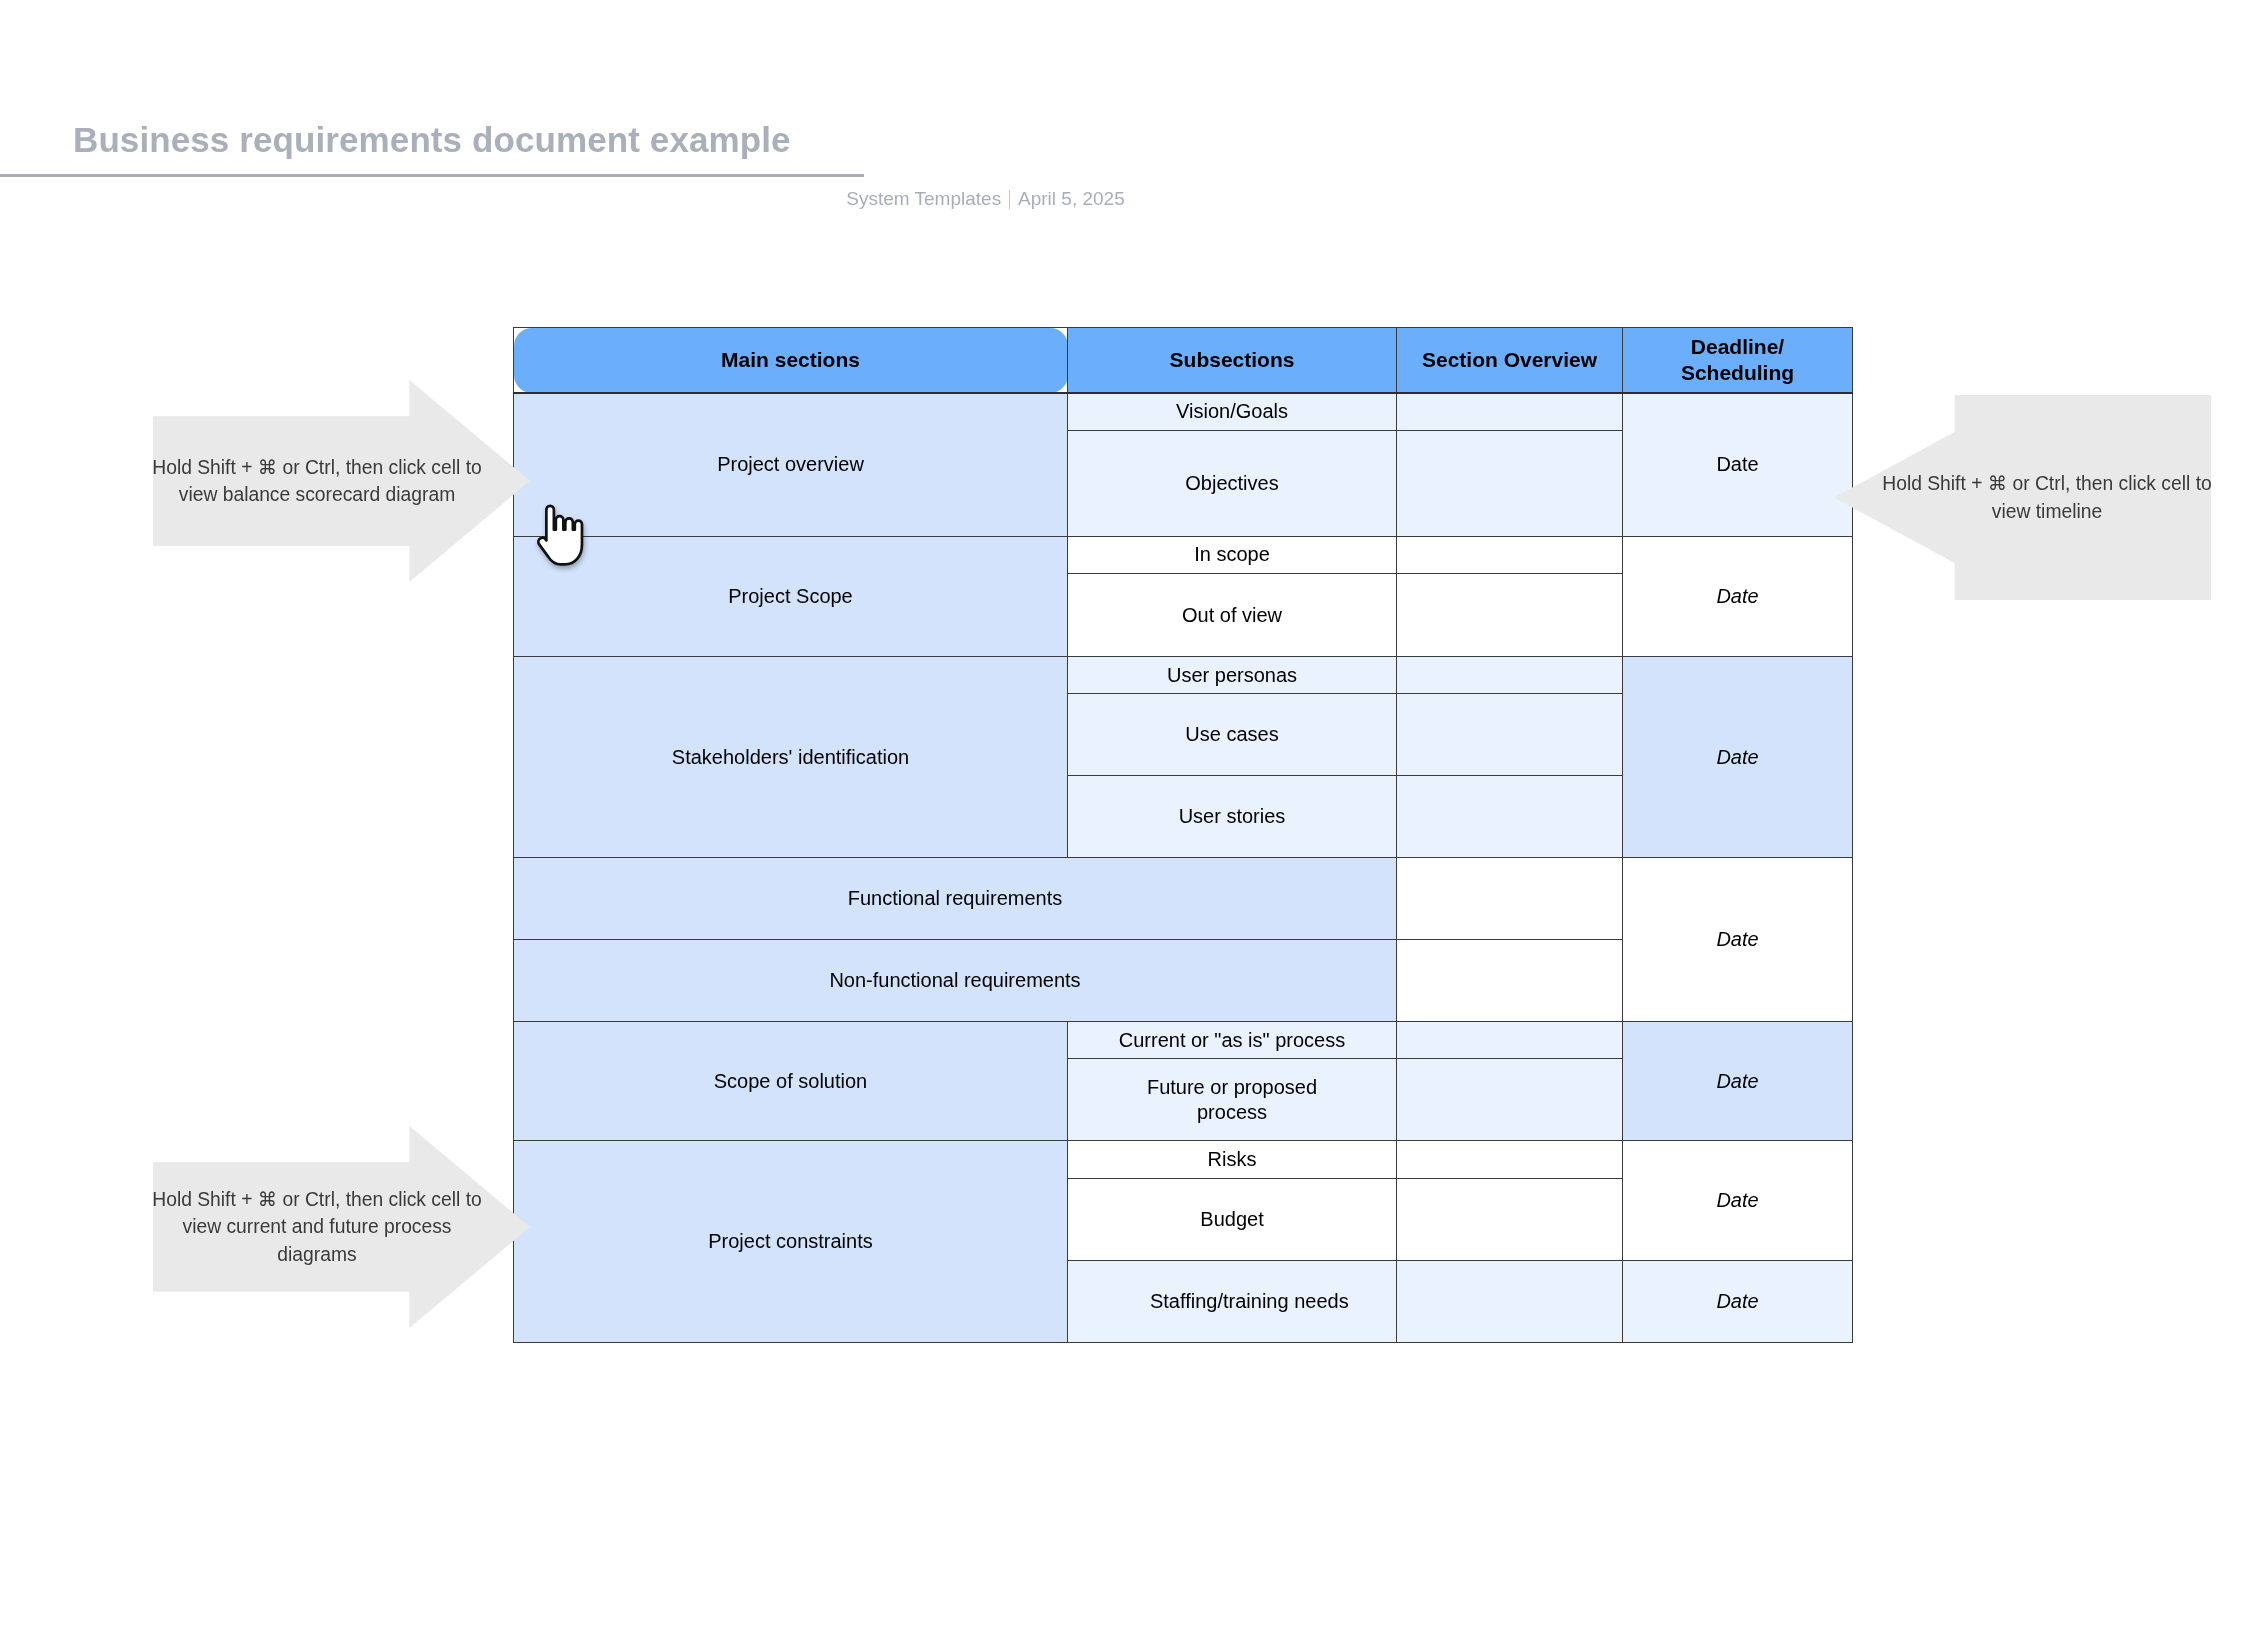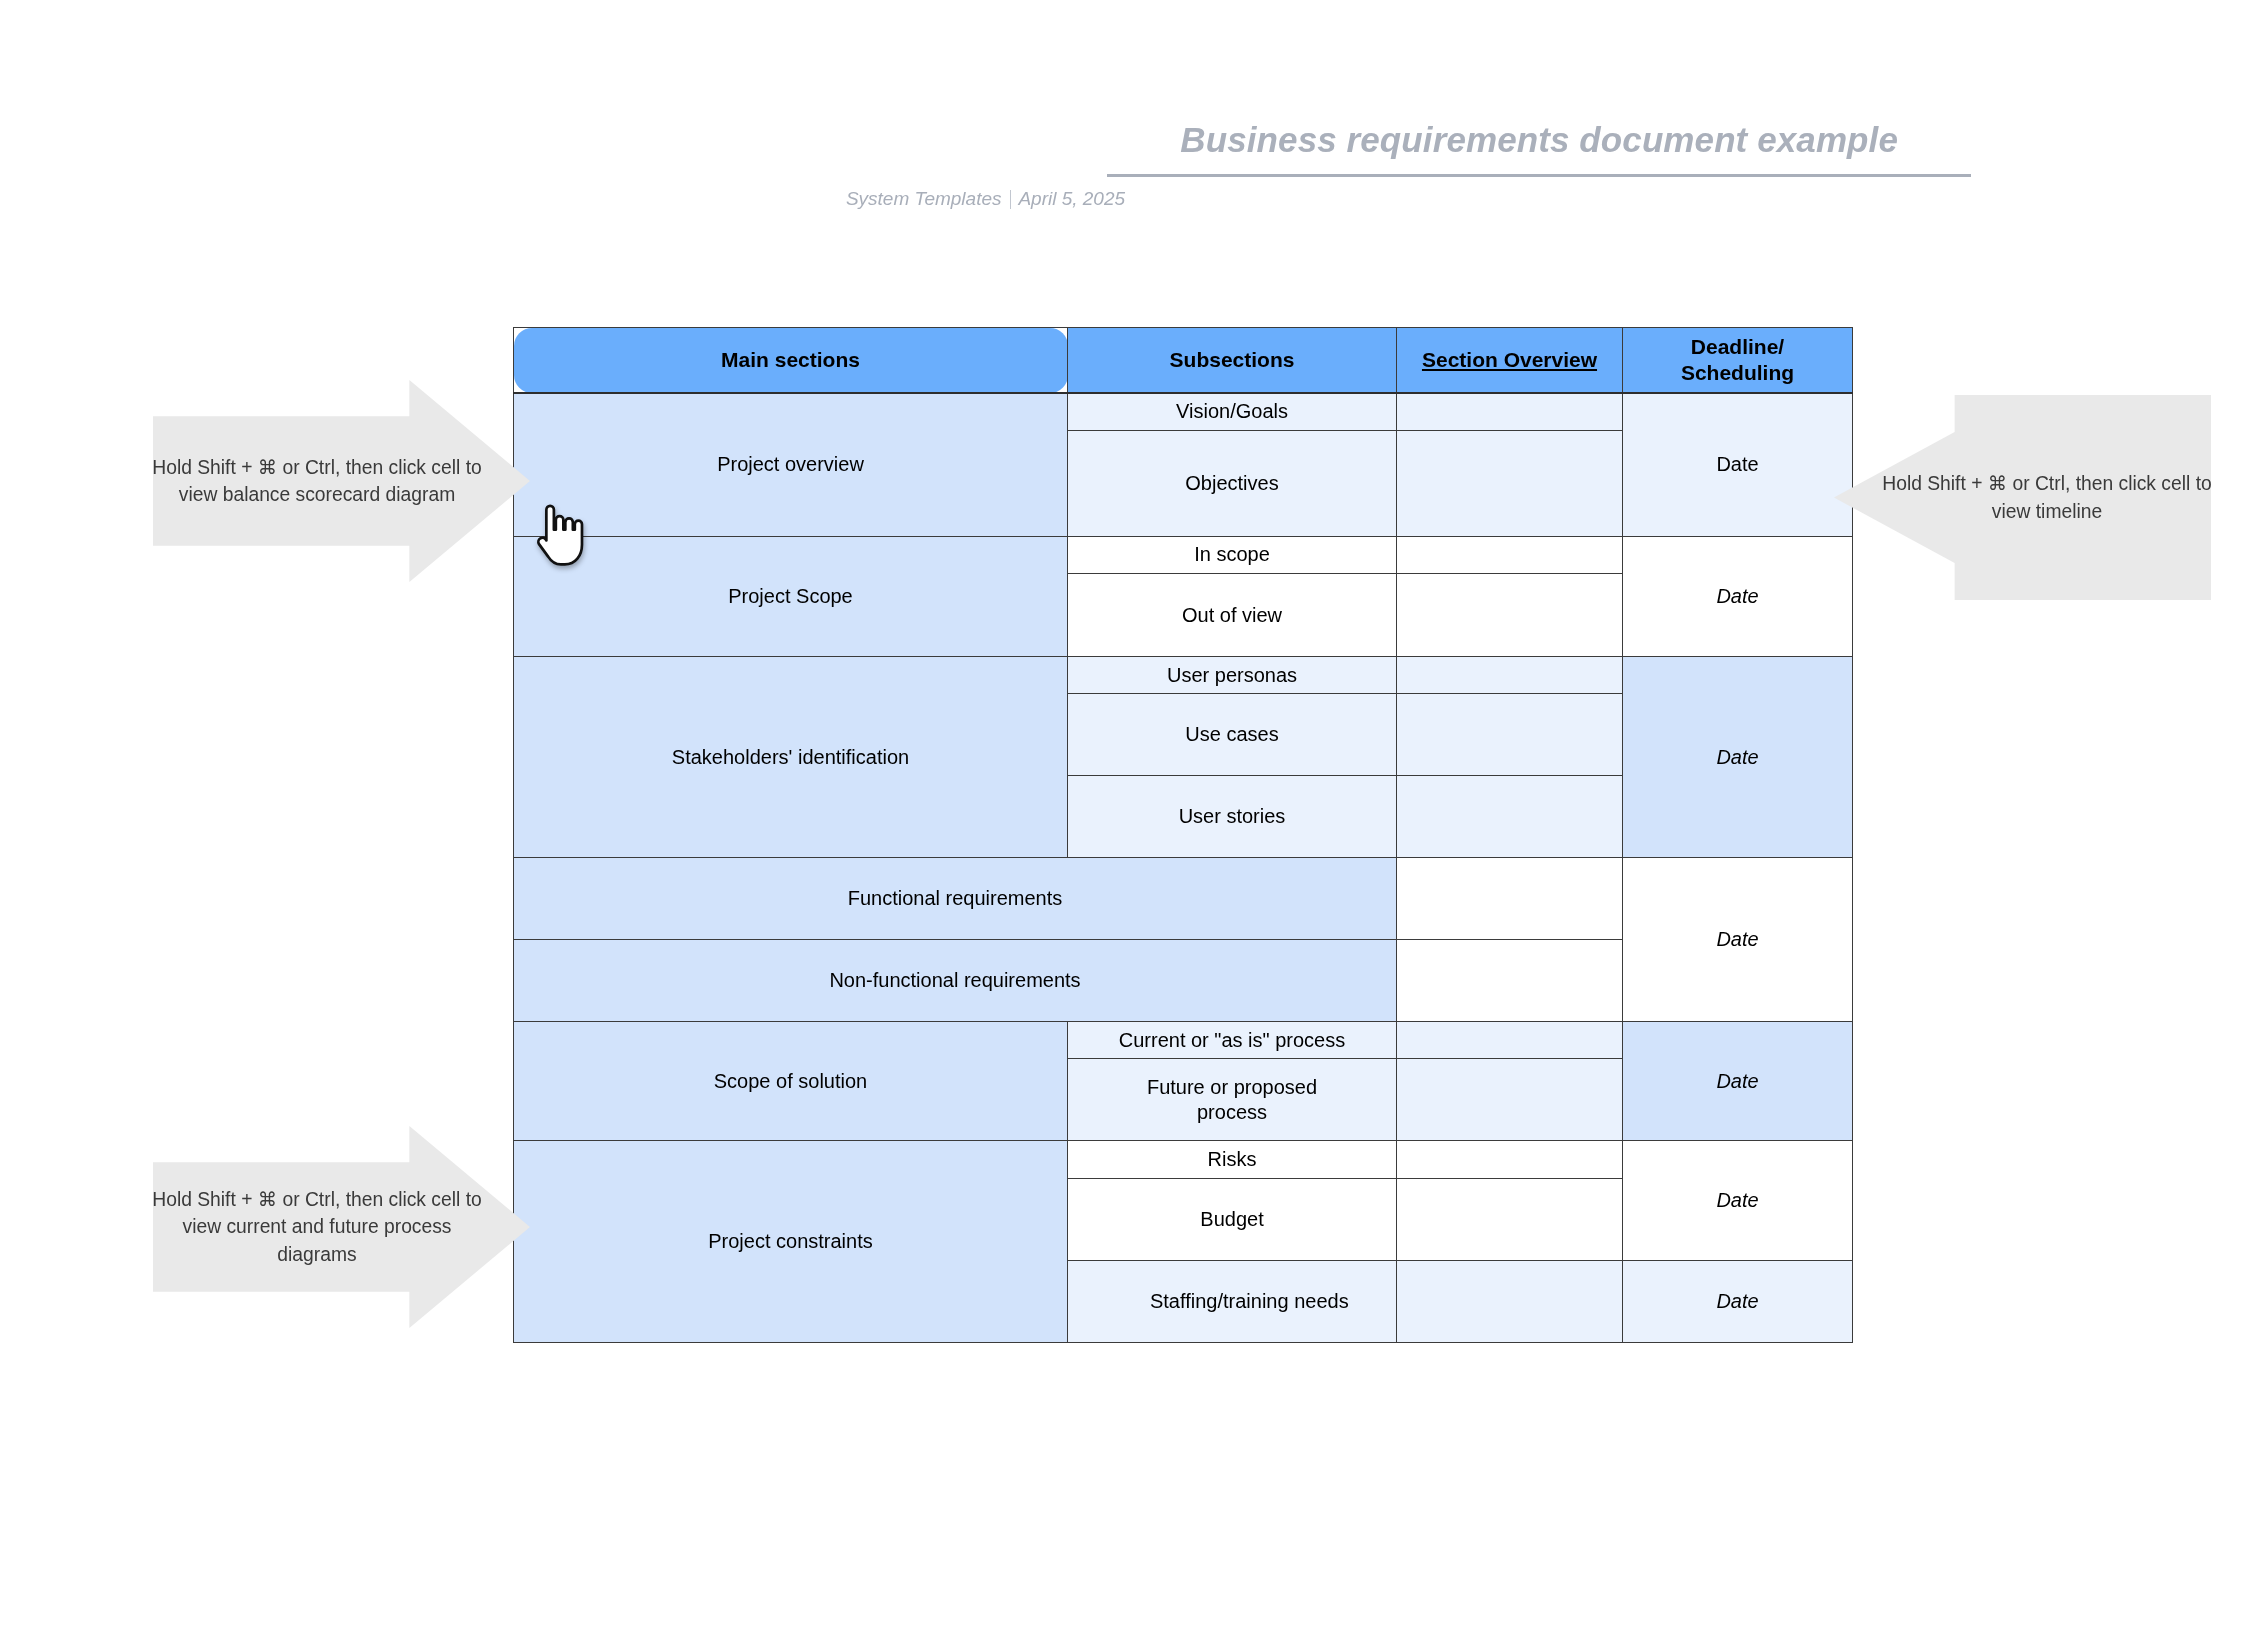--- a/index.html
+++ b/index.html
@@ -8,22 +8,21 @@
     width: 2261px; height: 1642px;
     background: #ffffff;
     font-family: "Liberation Sans", sans-serif;
     overflow: hidden;
   }
   #page { position: relative; width: 2261px; height: 1642px; background:#fff; }
 
   
   .doc-header {
     position: absolute; left: 0; top: 119px; width: 1971px;
-    text-align: right;
-    font-style: italic;
+    text-align: left;
   }
   .doc-title {
     font-size: 35px; font-weight: bold; color: #aab0bb;
     letter-spacing: 0.1px; line-height: 1.2;
     padding-bottom: 13px;
     display: inline-block;
     border-bottom: 3.8px solid #a9afba;
     padding-left: 73px; padding-right: 73px;
   }
   .doc-sub {
@@ -56,21 +55,21 @@
   }
   #matrix thead th {
     background: #6aaefc;
     font-weight: bold;
     font-size: 21px;
     height: 64px;
     border-bottom: 2.8px solid #2e2e2e;
   }
   .c-main    { width: 554px; border-radius: 18px; }
   .c-sub     { width: 329px; }
-  .c-over    { width: 226px; text-decoration: underline; }
+  .c-over    { width: 226px; }
   .c-date    { width: 230px; }
 
   .bg-mid   { background: #d2e3fb; }
   .bg-light { background: #eaf2fd; }
   .bg-white { background: #ffffff; }
 
   .italic { font-style: italic; }
 
   .thick-top { border-top: 2.8px solid #2e2e2e; }
   .thick-bottom { border-bottom: 2.8px solid #2e2e2e; }

